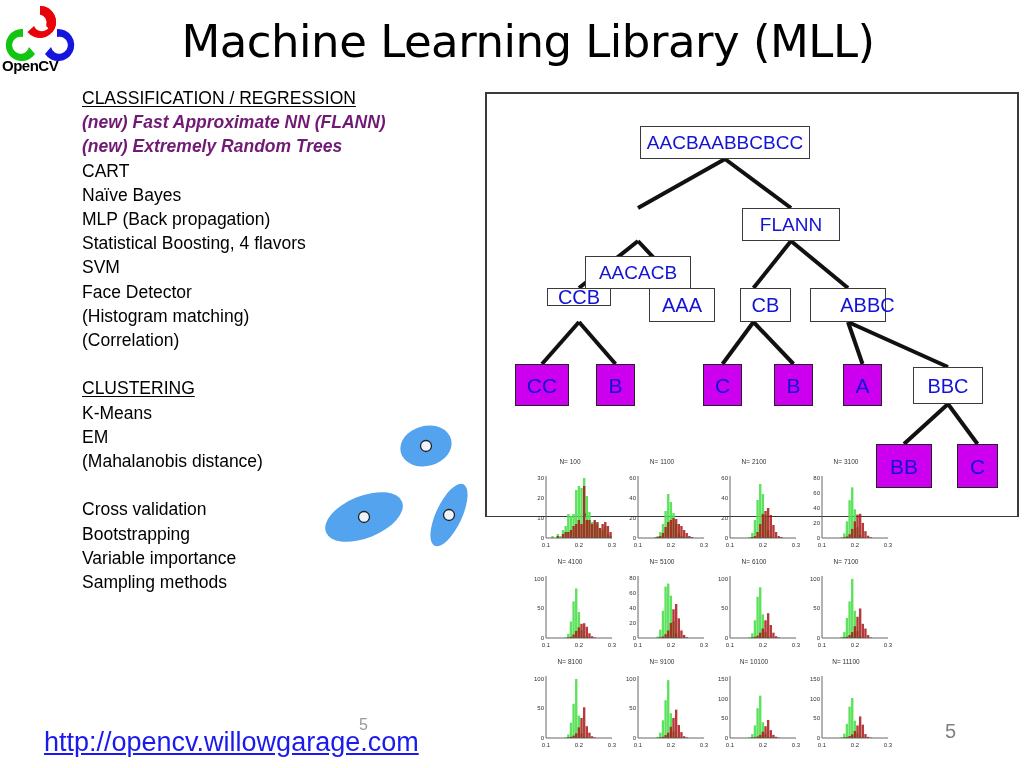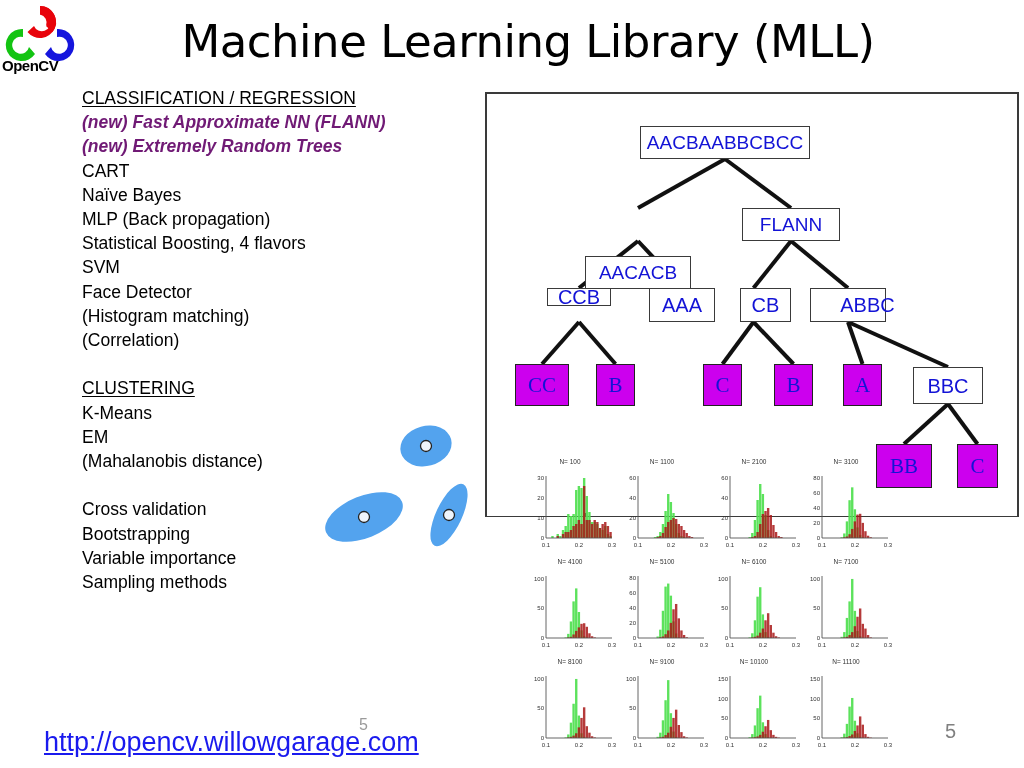--- a/index.html
+++ b/index.html
@@ -125,21 +125,20 @@
     color: #1313d6;
     font-family: "Liberation Sans", sans-serif;
     display: flex;
     align-items: center;
     justify-content: center;
     line-height: 1;
   }
   .tree-node.leaf {
     background: #cc00ee;
     border: 1.6px solid #222222;
-    font-family: Liberation Serif, serif;
   }
 
   
   #hist-grid {
     position: absolute;
     left: 524px;
     top: 458px;
     width: 370px;
     height: 300px;
   }

